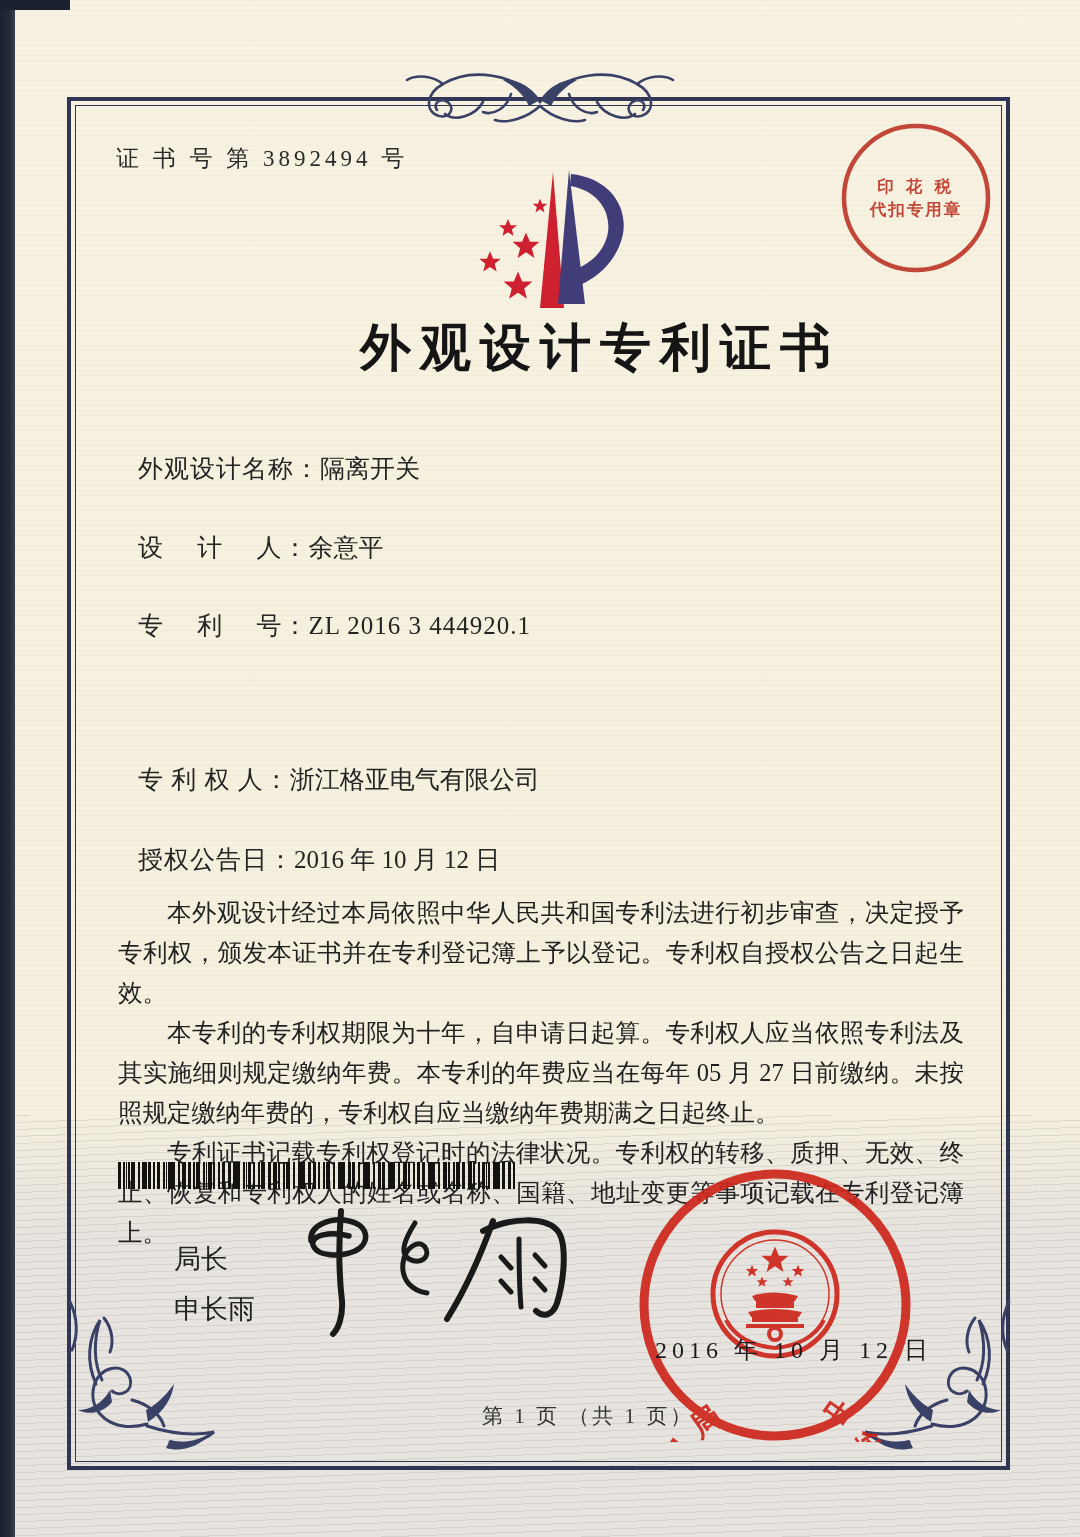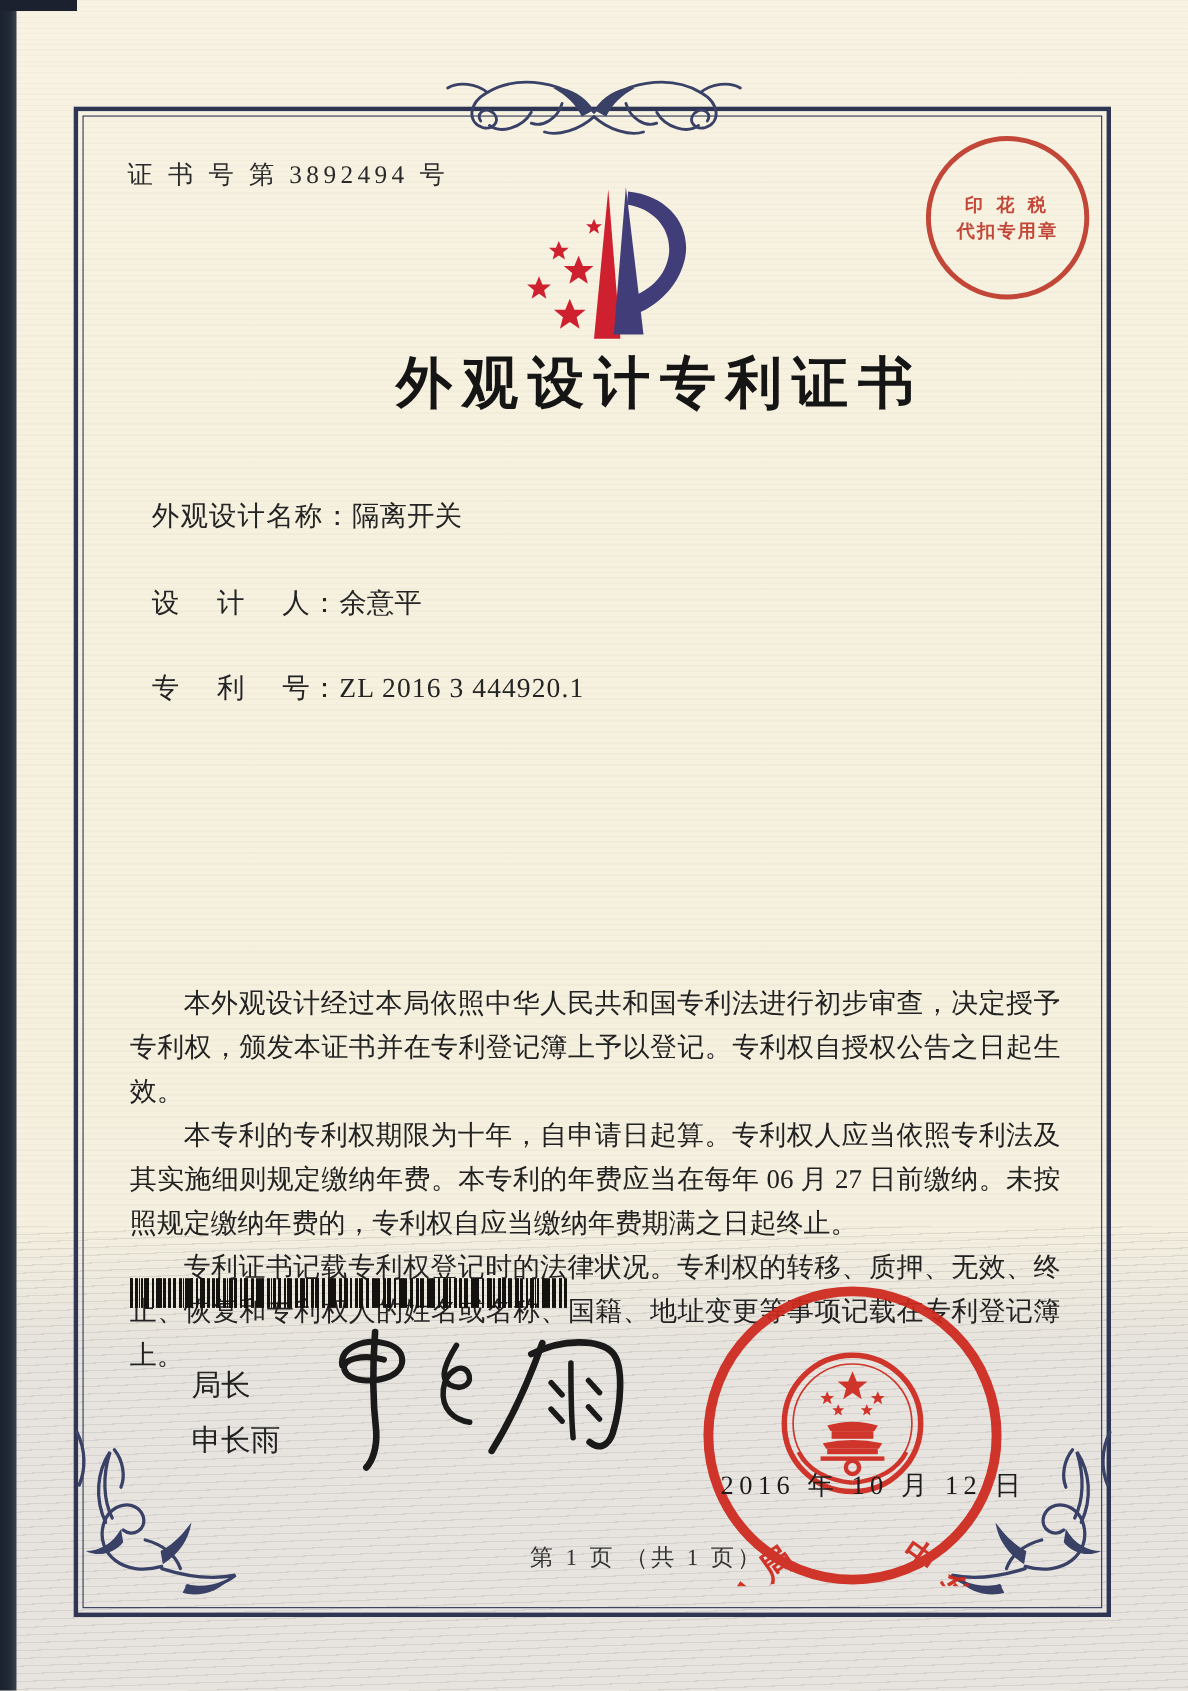--- a/index.html
+++ b/index.html
@@ -179,24 +179,30 @@
 
   <div class="field f1">
     <span class="lbl">设　 计　 人：</span><span>余意平</span>
   </div>
   <div class="field f0">
     <span class="lbl">外观设计名称：</span><span>隔离开关</span>
   </div>
   <div class="field f2">
     <span class="lbl">专　 利　 号：</span><span>ZL 2016 3 444920.1</span>
   </div>
+  <div class="field f4">
+    <span class="lbl">专 利 权 人：</span><span>浙江格亚电气有限公司</span>
+  </div>
+  <div class="field f5">
+    <span class="lbl">授权公告日：</span><span>2016 年 10 月 12 日</span>
+  </div>
 
   <div class="paras">
     <p>本外观设计经过本局依照中华人民共和国专利法进行初步审查，决定授予专利权，颁发本证书并在专利登记簿上予以登记。专利权自授权公告之日起生效。</p>
-    <p>本专利的专利权期限为十年，自申请日起算。专利权人应当依照专利法及其实施细则规定缴纳年费。本专利的年费应当在每年 06 月 27 日前缴纳。未按照规定缴纳年费的，专利权自应当缴纳年费期满之日起终止。</p>
+    <p>本专利的专利权期限为十年，自申请日起算。专利权人应当依照专利法及其实施细则规定缴纳年费。本专利的年费应当在每年 05 月 27 日前缴纳。未按照规定缴纳年费的，专利权自应当缴纳年费期满之日起终止。</p>
     <p>专利证书记载专利权登记时的法律状况。专利权的转移、质押、无效、终止、恢复和专利权人的姓名或名称、国籍、地址变更等事项记载在专利登记簿上。</p>
   </div>
 
   <div class="barcode"></div>
 
   <div class="signer">
     <div>局长</div>
     <div>申长雨</div>
   </div>
 

